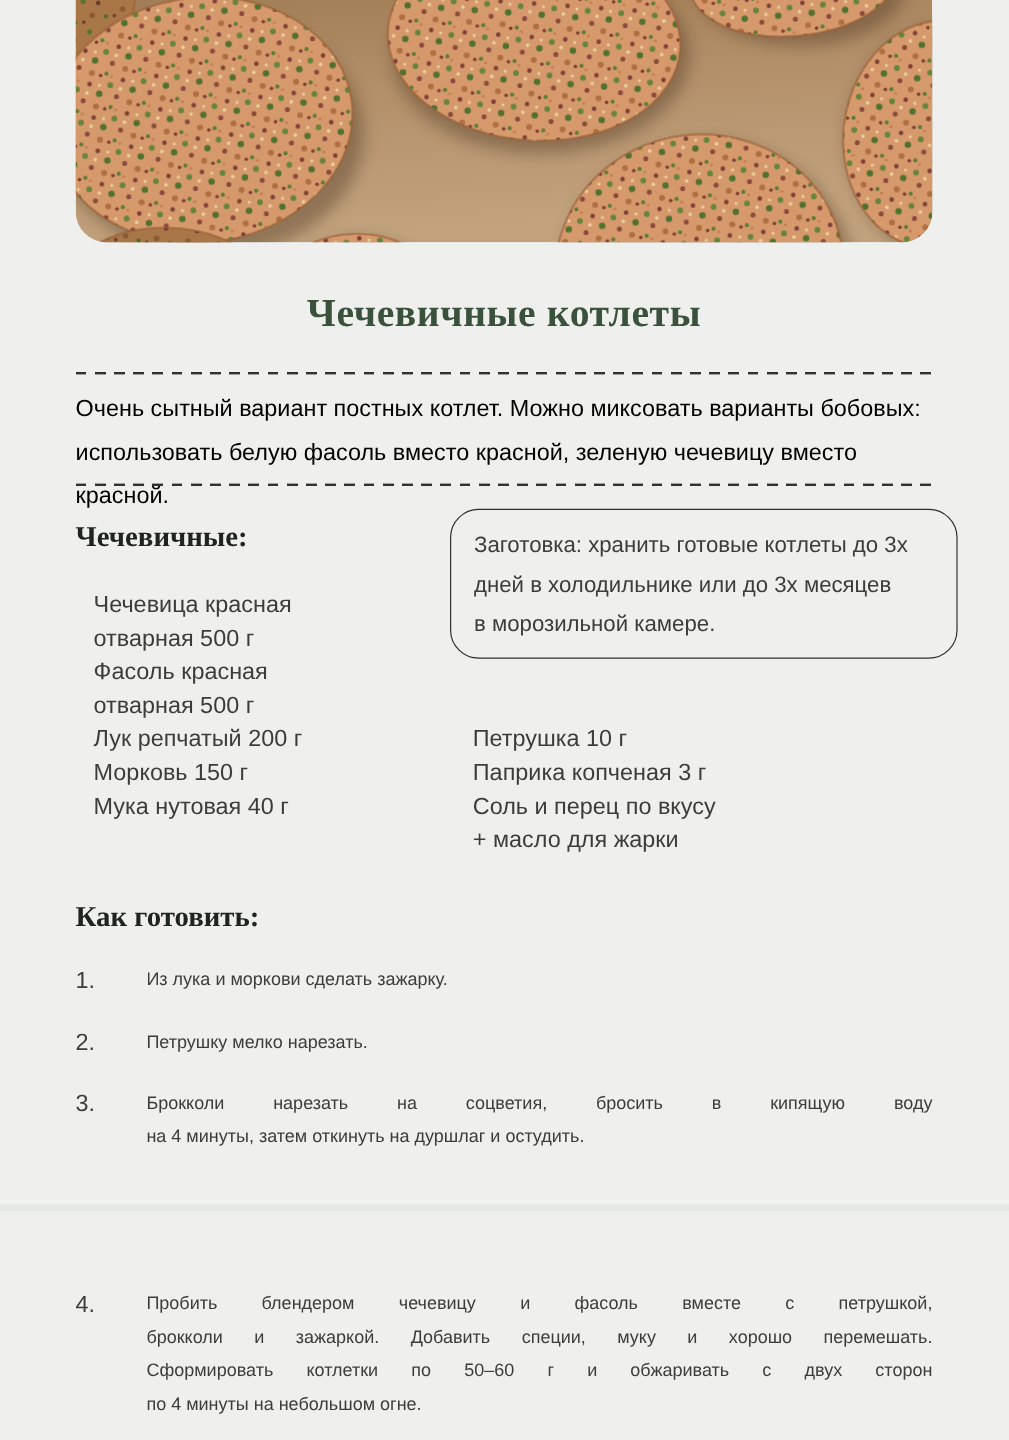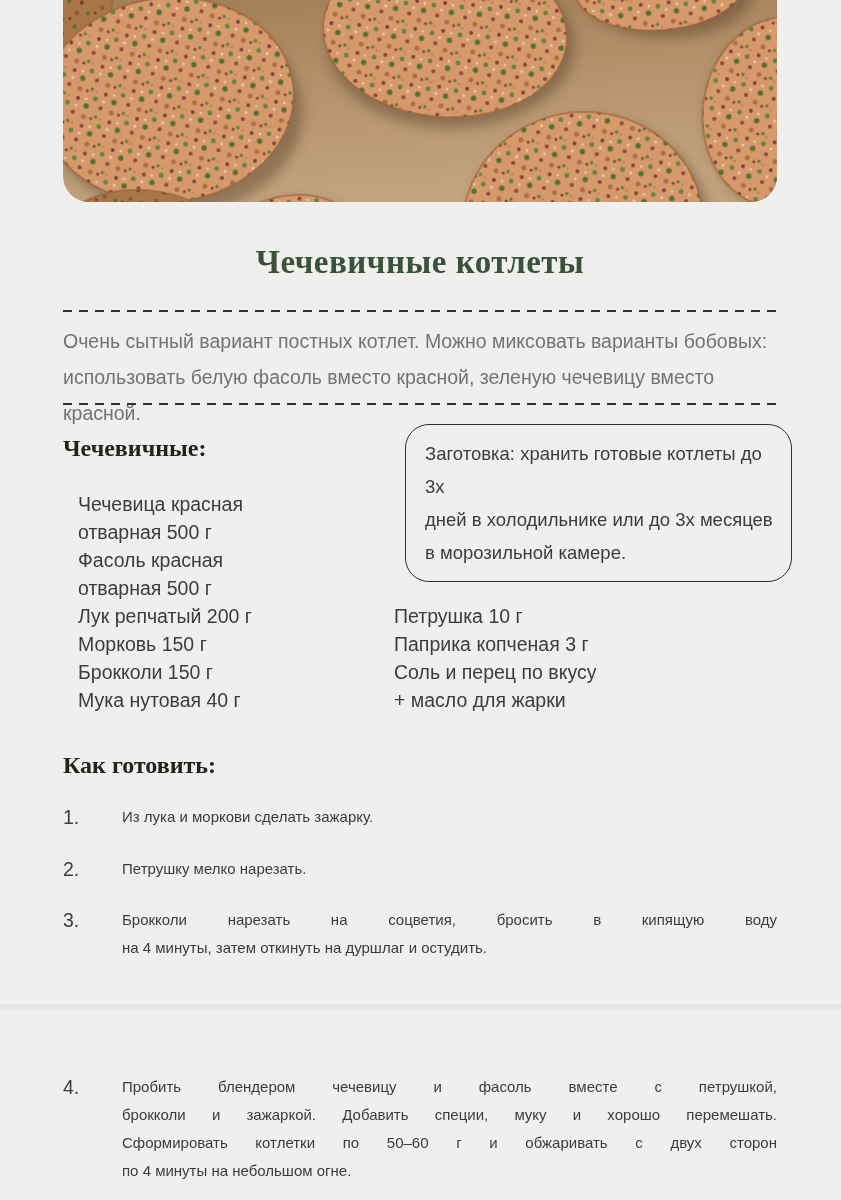--- a/index.html
+++ b/index.html
@@ -25,31 +25,31 @@
 
   
   .dash{left:63px;width:714px;height:2px;
     background:repeating-linear-gradient(90deg,#2f332f 0 9px,transparent 9px 16px);}
   .dash-top{top:310px;}
   .dash-bottom{top:403px;}
 
   
   .desc{
     left:63px;top:323px;width:714px;margin:0;
-    font-size:19.5px;line-height:36px;white-space:pre-line;color:#737373;
+    font-size:19.5px;line-height:36px;white-space:pre-line;color:#000000;
   }
 
   
   .ing-heading,.method-heading{
     font-family:"Liberation Serif","DejaVu Serif",serif;
     font-weight:700;font-size:24px;line-height:30px;color:#20241f;margin:0;
   }
   .ing-heading{left:63px;top:433px;}
   .note{
-    left:405px;top:424px;width:387px;box-sizing:border-box;
+    left:375px;top:424px;width:423px;box-sizing:border-box;
     border:1.5px solid #2f2f2f;border-radius:24px;
     padding:12px 18px 12px 19px;
   }
   .note p{margin:0;font-size:18.5px;line-height:33px;white-space:pre-line;color:#3c3c3c;}
   .ing-col{font-size:19.5px;line-height:28px;color:#3c3c3c;}
   .ing-left{left:78px;top:490px;width:320px;}
   .ing-right{left:394px;top:602px;width:386px;}
 
   
   .method-heading{left:63px;top:750px;}
@@ -146,21 +146,20 @@
 в морозильной камере.</p>
 </div>
 
 <div class="abs ing-col ing-left">
   <div class="line">Чечевица красная</div>
   <div class="line">отварная 500 г</div>
   <div class="line">Фасоль красная</div>
   <div class="line">отварная 500 г</div>
   <div class="line">Лук репчатый 200 г</div>
   <div class="line">Морковь 150 г</div>
-  <div class="line">Брокколи 150 г</div>
   <div class="line">Мука нутовая 40 г</div>
 </div>
 
 <div class="abs ing-col ing-right">
   <div class="line">Петрушка 10 г</div>
   <div class="line">Паприка копченая 3 г</div>
   <div class="line">Соль и перец по вкусу</div>
   <div class="line">+ масло для жарки</div>
 </div>
 

